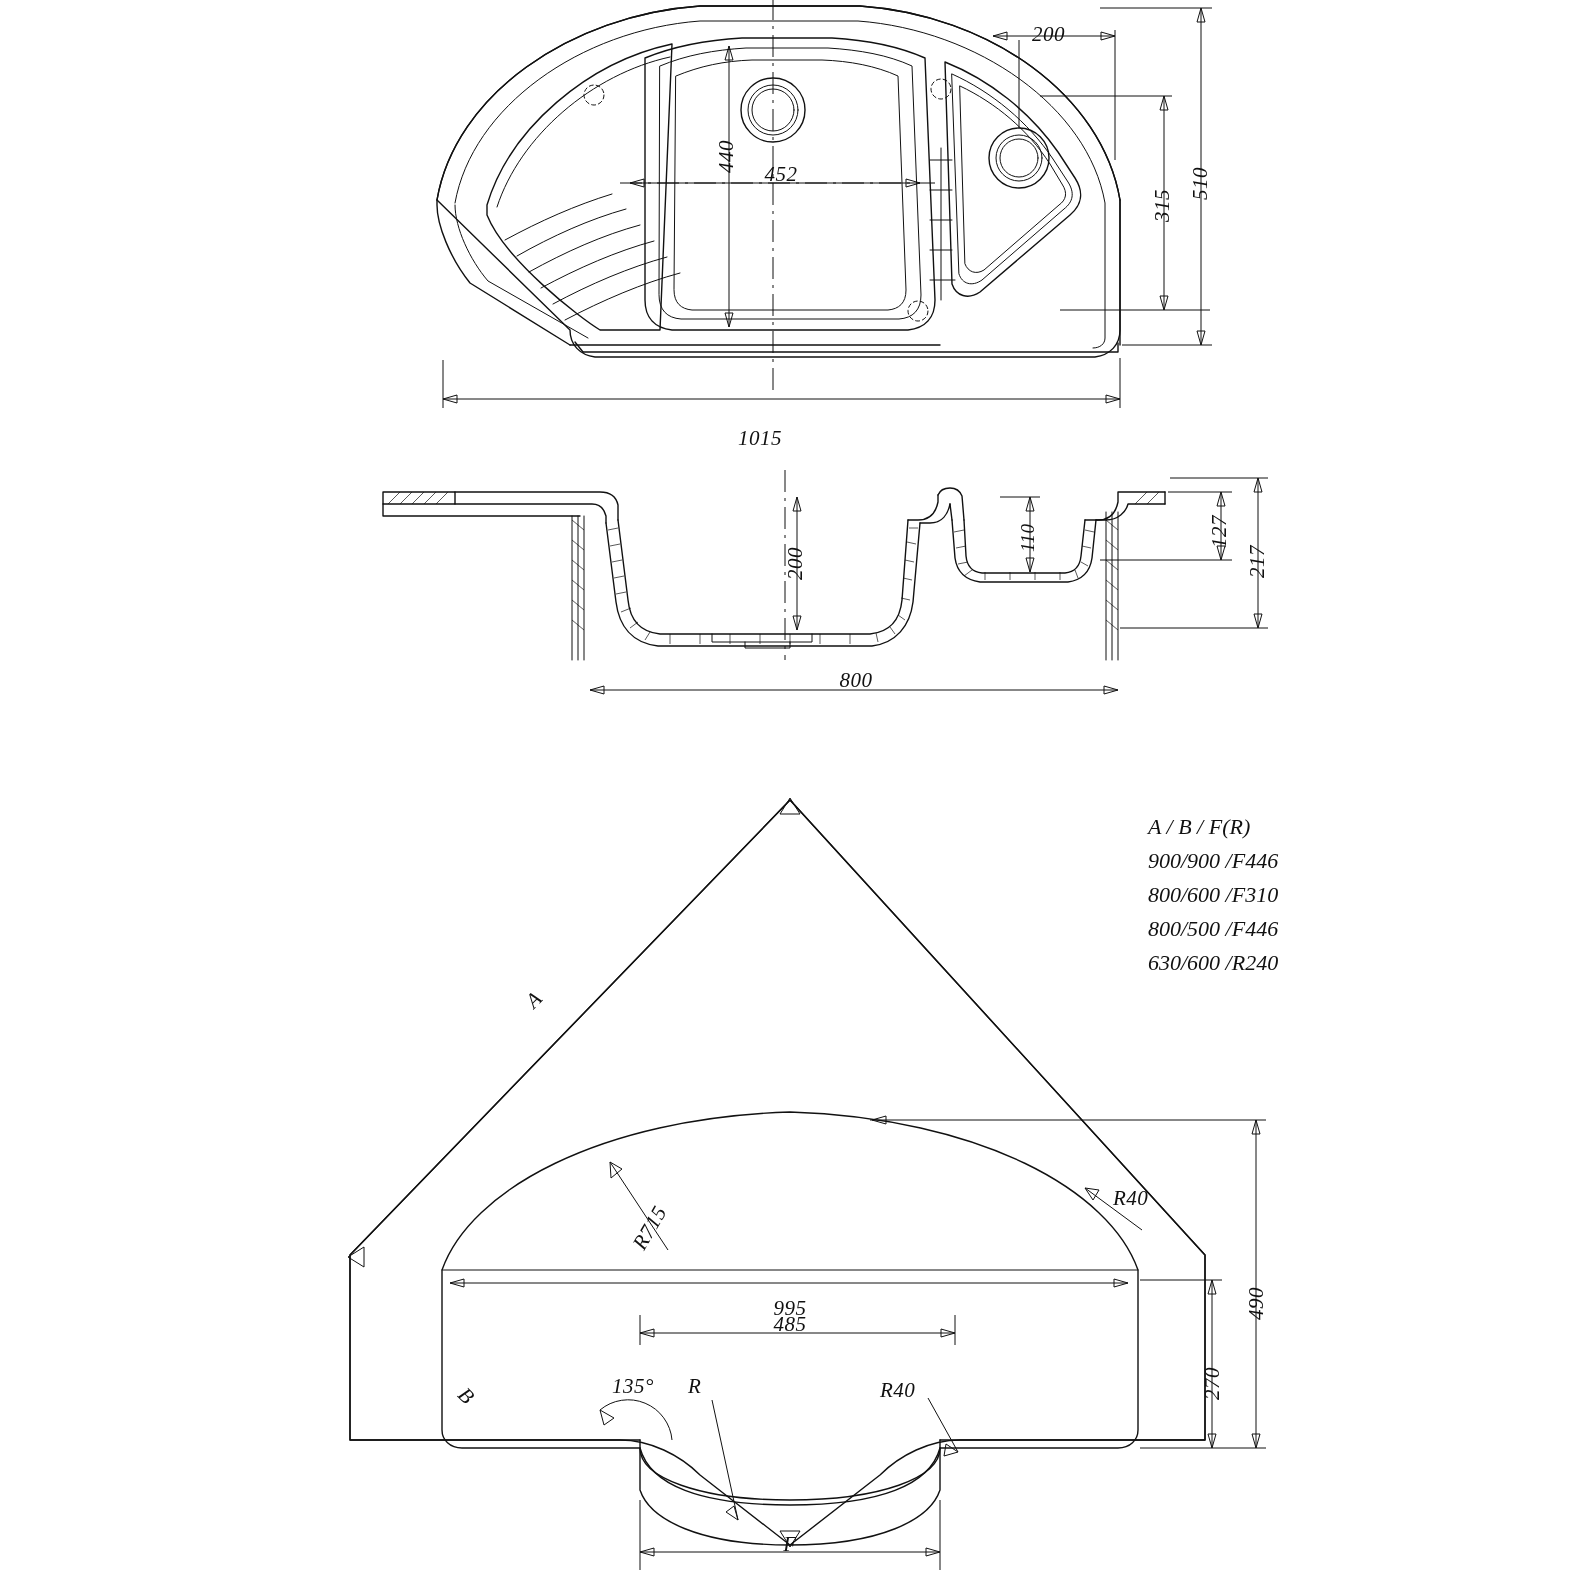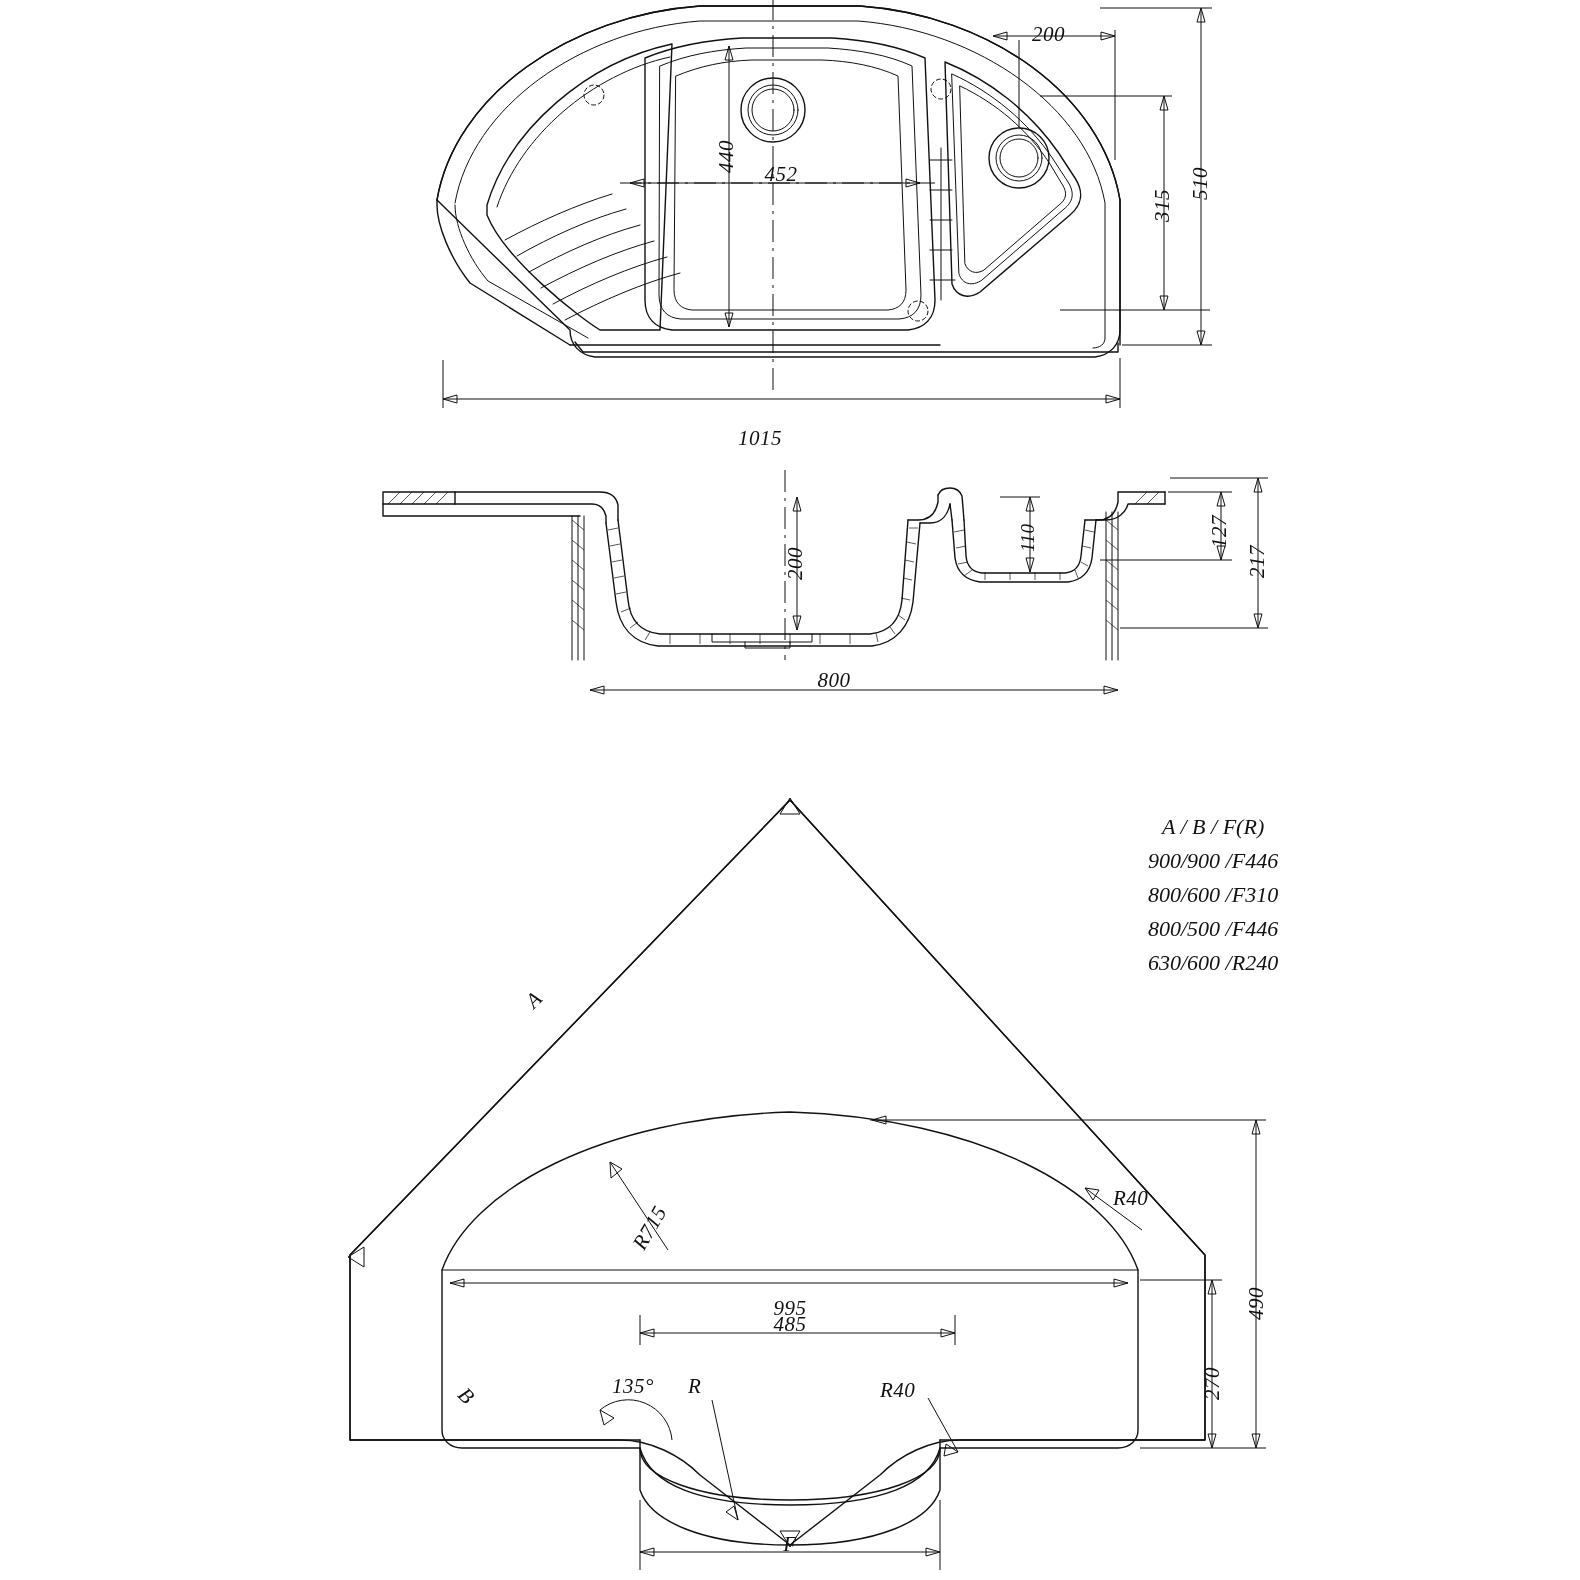--- a/index.html
+++ b/index.html
@@ -73,21 +73,20 @@
   .lbl.rot45 {
     transform-origin: 0 0;
   }
   .tbl {
     position: absolute;
     font-family: "Liberation Serif", serif;
     font-style: italic;
     font-size: 22px;
     line-height: 34px;
     color: #111111;
-    text-align: center;
     white-space: nowrap;
   }
 </style>
 </head>
 <body>
 
 <div id="sheet">
 
   <svg class="drawing" viewBox="0 0 1580 1580">
 
@@ -336,21 +335,21 @@
   <div class="lbl vert" style="left:714px; top:173px;">440</div>
   <div class="lbl" style="left:773px; top:162px; transform:translateX(-50%);margin-left:8px;">452</div>
   <div class="lbl vert" style="left:1150px; top:222px;">315</div>
   <div class="lbl vert" style="left:1188px; top:200px;">510</div>
   <div class="lbl" style="left:760px; top:378px; transform:translateX(-50%);margin-top:48px;">1015</div>
 
   <div class="lbl vert" style="left:783px; top:580px;">200</div>
   <div class="lbl vert small" style="left:1017px; top:552px;">110</div>
   <div class="lbl vert" style="left:1207px; top:548px;">127</div>
   <div class="lbl vert" style="left:1245px; top:578px;">217</div>
-  <div class="lbl" style="left:834px; top:668px; transform:translateX(-50%);">800</div>
+  <div class="lbl" style="left:856px; top:668px; transform:translateX(-50%);">800</div>
 
   <div class="lbl rot45" style="left:534px; top:1000px; transform:rotate(-45deg) translate(-50%,-50%);">A</div>
   <div class="lbl rot45" style="left:466px; top:1396px; transform:rotate(45deg) translate(-50%,-50%);">B</div>
   <div class="lbl rot45" style="left:650px; top:1228px; transform:rotate(-60deg) translate(-50%,-50%);">R715</div>
   <div class="lbl" style="left:1113px; top:1186px;">R40</div>
   <div class="lbl" style="left:880px; top:1378px;">R40</div>
   <div class="lbl" style="left:612px; top:1374px;text-align:right;">135°</div>
   <div class="lbl" style="left:688px; top:1374px;">R</div>
   <div class="lbl" style="left:790px; top:1296px; transform:translateX(-50%);">995</div>
   <div class="lbl" style="left:790px; top:1312px; transform:translateX(-50%);text-align:center;">485</div>

